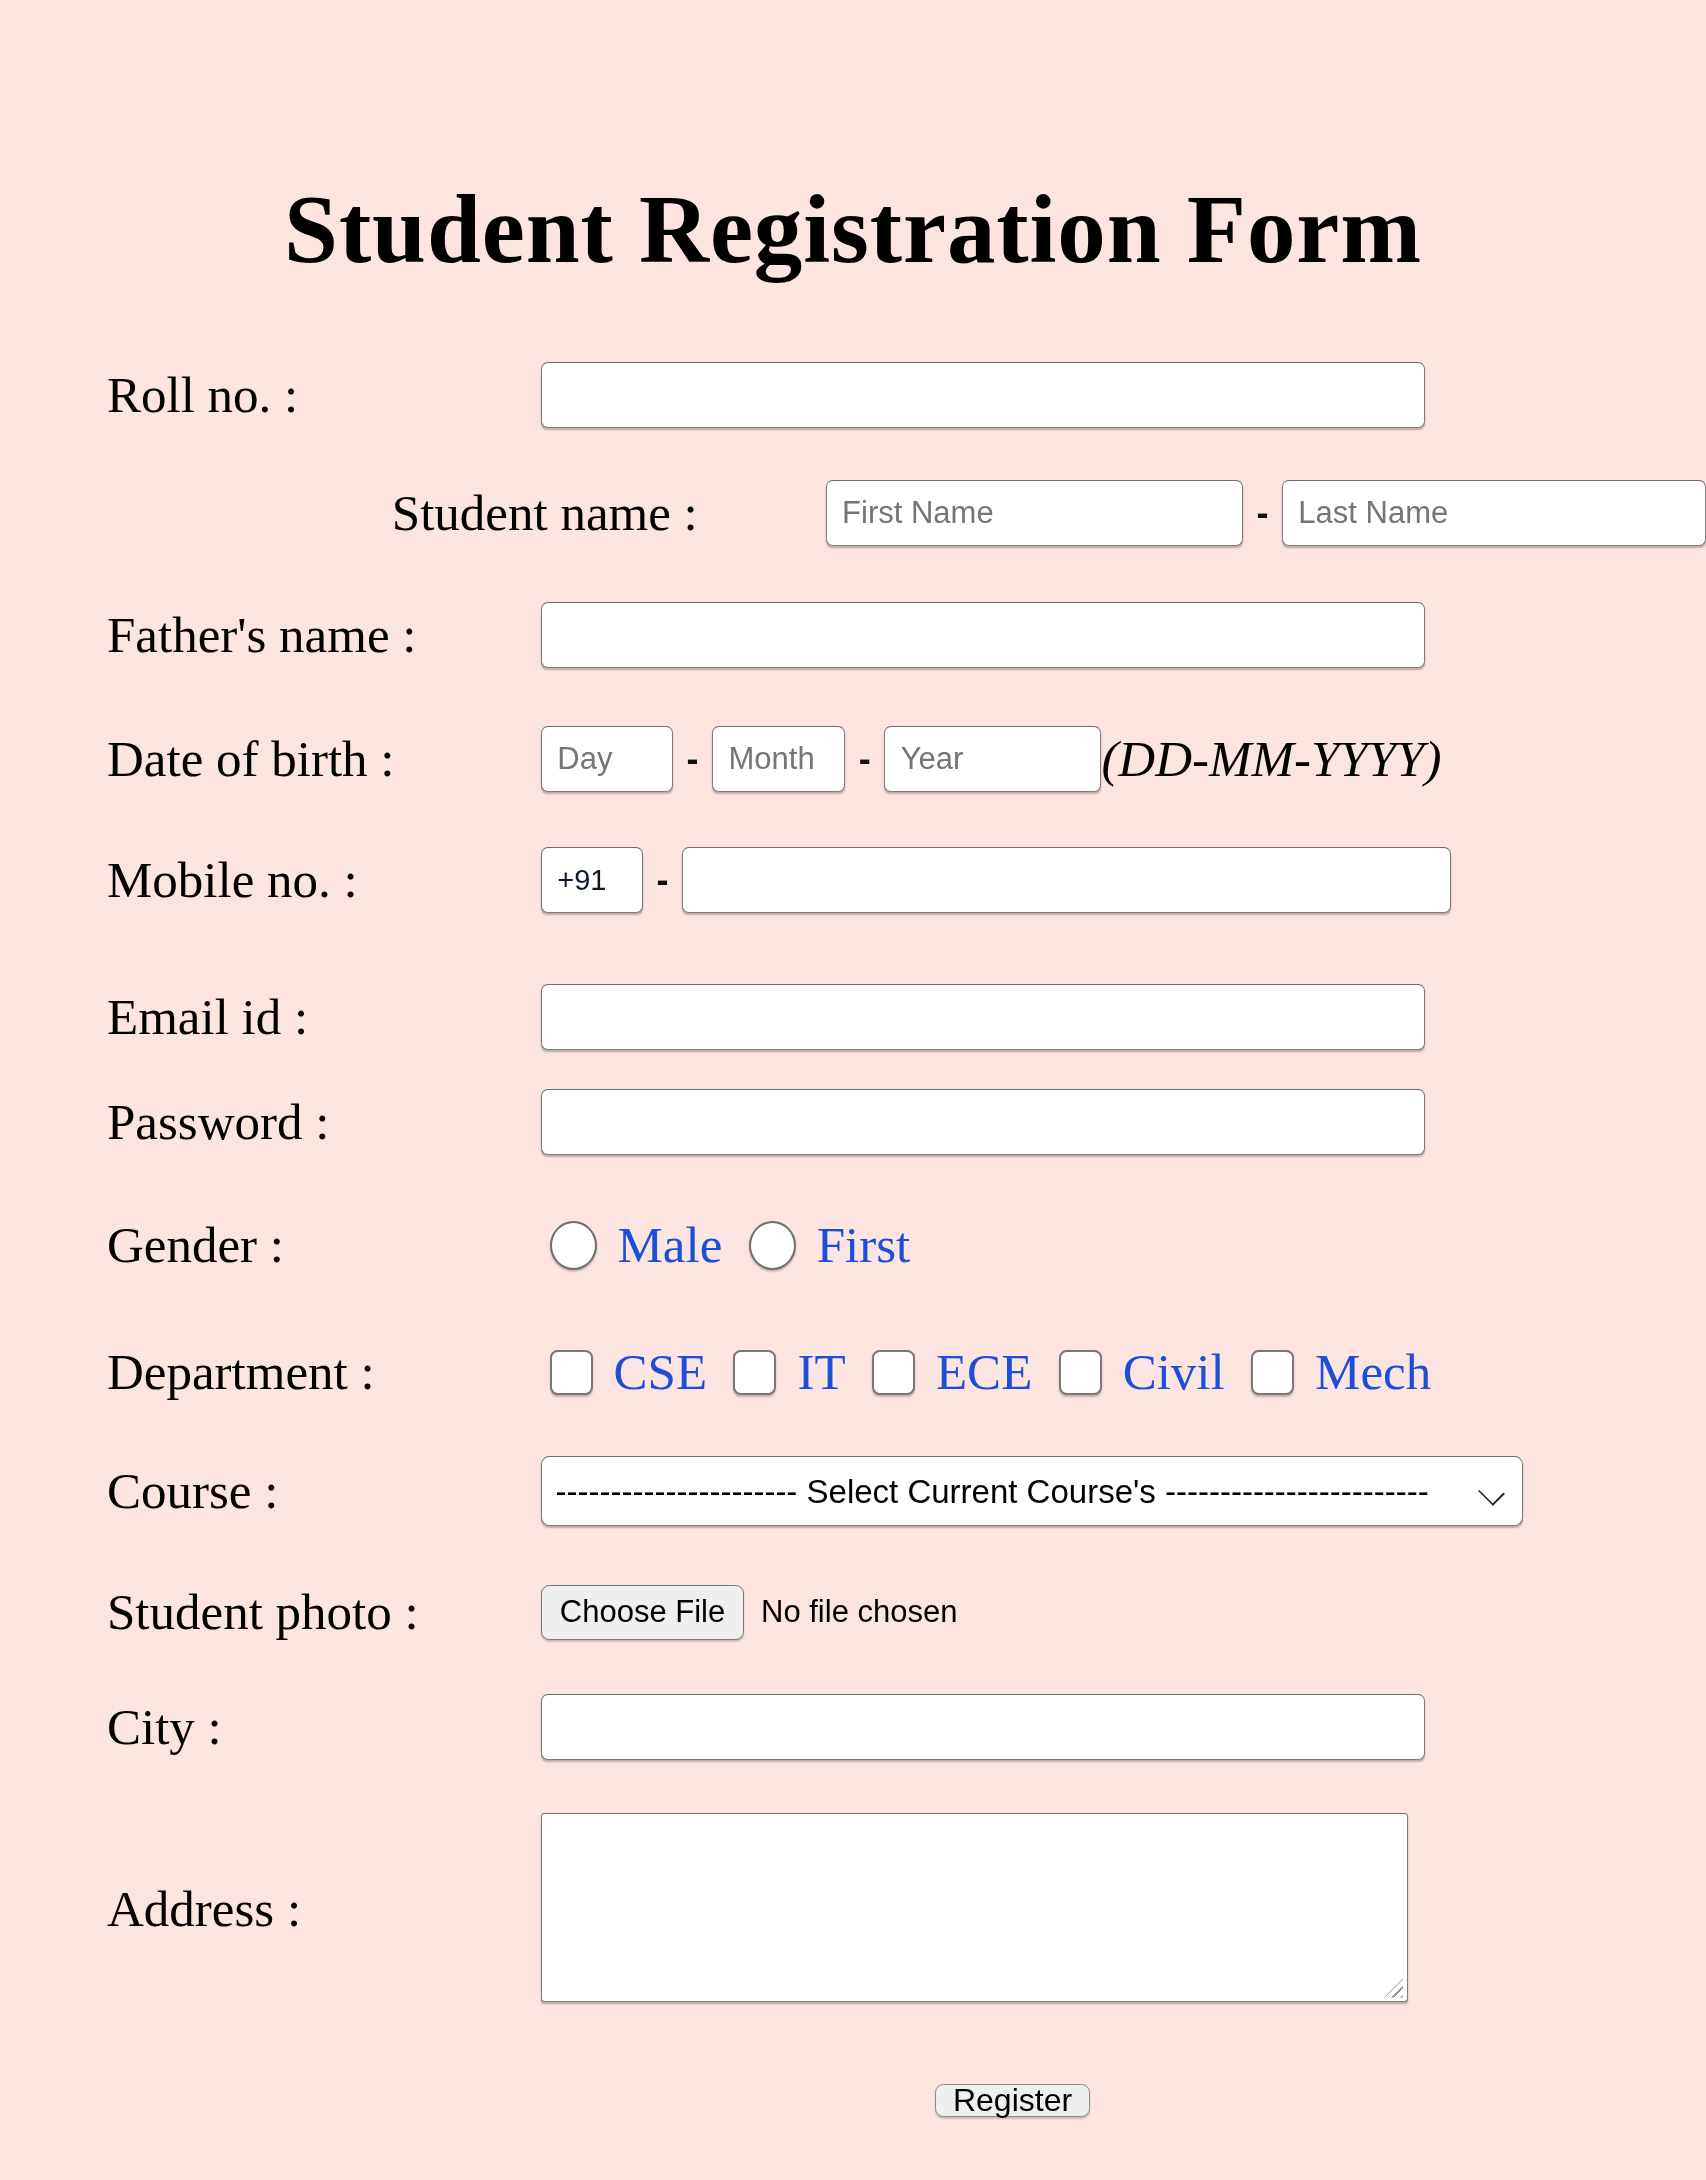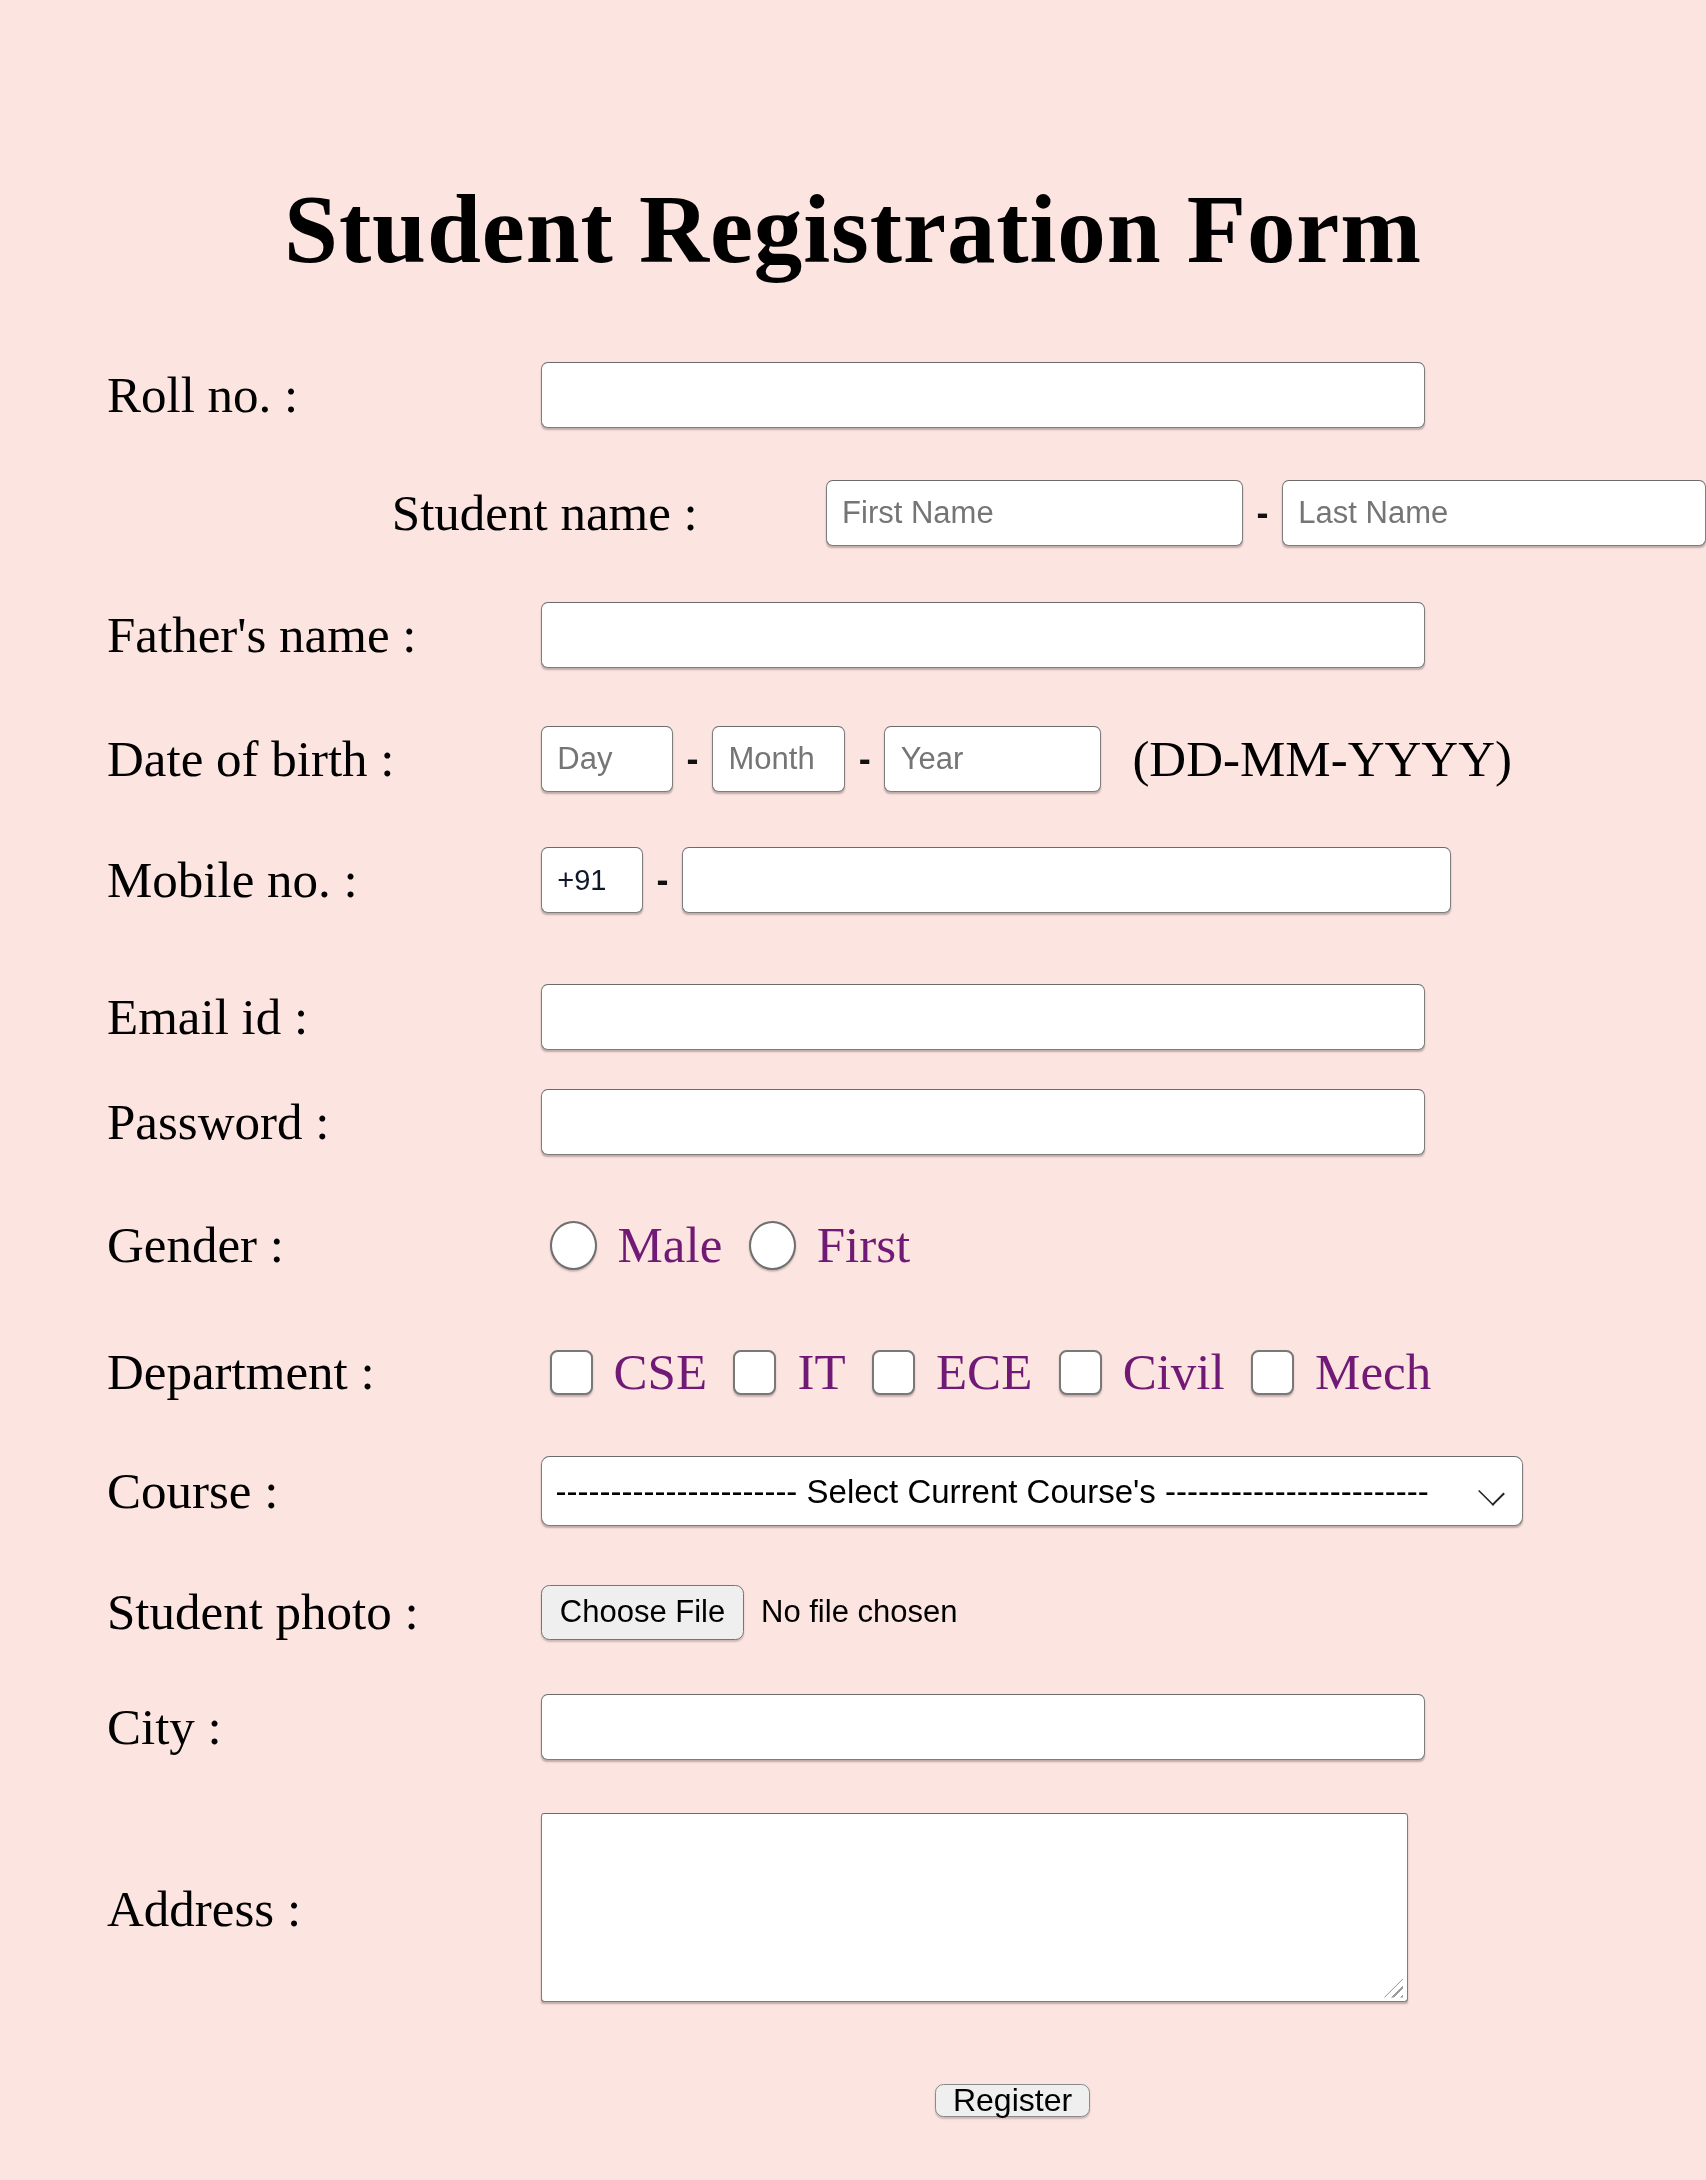--- a/index.html
+++ b/index.html
@@ -48,40 +48,40 @@
   .tin::placeholder{color:#757575;opacity:1;}
   .w-wide{width:884px;}
 
   .sep{
     font-family:"Liberation Sans","DejaVu Sans",sans-serif;
     font-size:36px;font-weight:700;color:#111;
     margin:0 13.6px;line-height:1;
   }
 
   .hint{
-    font-size:51px;color:#000;
-    margin-left:31px;white-space:nowrap;
+    font-size:51px;font-style:italic;color:#000;
+    white-space:nowrap;
   }
 
   
   .radio{
     box-sizing:border-box;
     width:47px;height:49px;border-radius:50%;
     background:#fff;border:2.6px solid #6f6f6f;
     display:inline-block;flex:0 0 auto;
     box-shadow:0 1.7px 1.7px rgba(120,100,100,.4);
   }
   .checkbox{
     box-sizing:border-box;
     width:43px;height:45px;border-radius:7.7px;
     background:#fff;border:2.6px solid #787878;
     display:inline-block;flex:0 0 auto;
     box-shadow:0 1.7px 1.7px rgba(120,100,100,.4);
   }
-  .optlbl{font-size:51px;color:#701a75;margin-left:21px;line-height:1;}
+  .optlbl{font-size:51px;color:#1d4ed8;margin-left:21px;line-height:1;}
   .optgap{margin-left:26.4px;}
 
   
   .selwrap{position:relative;display:inline-block;}
   select.course{
     -webkit-appearance:none;appearance:none;
     box-sizing:border-box;
     width:982px;height:70px;
     background:#fff;
     border:1.7px solid #7d7d7d;border-top-color:#6b6b6b;

